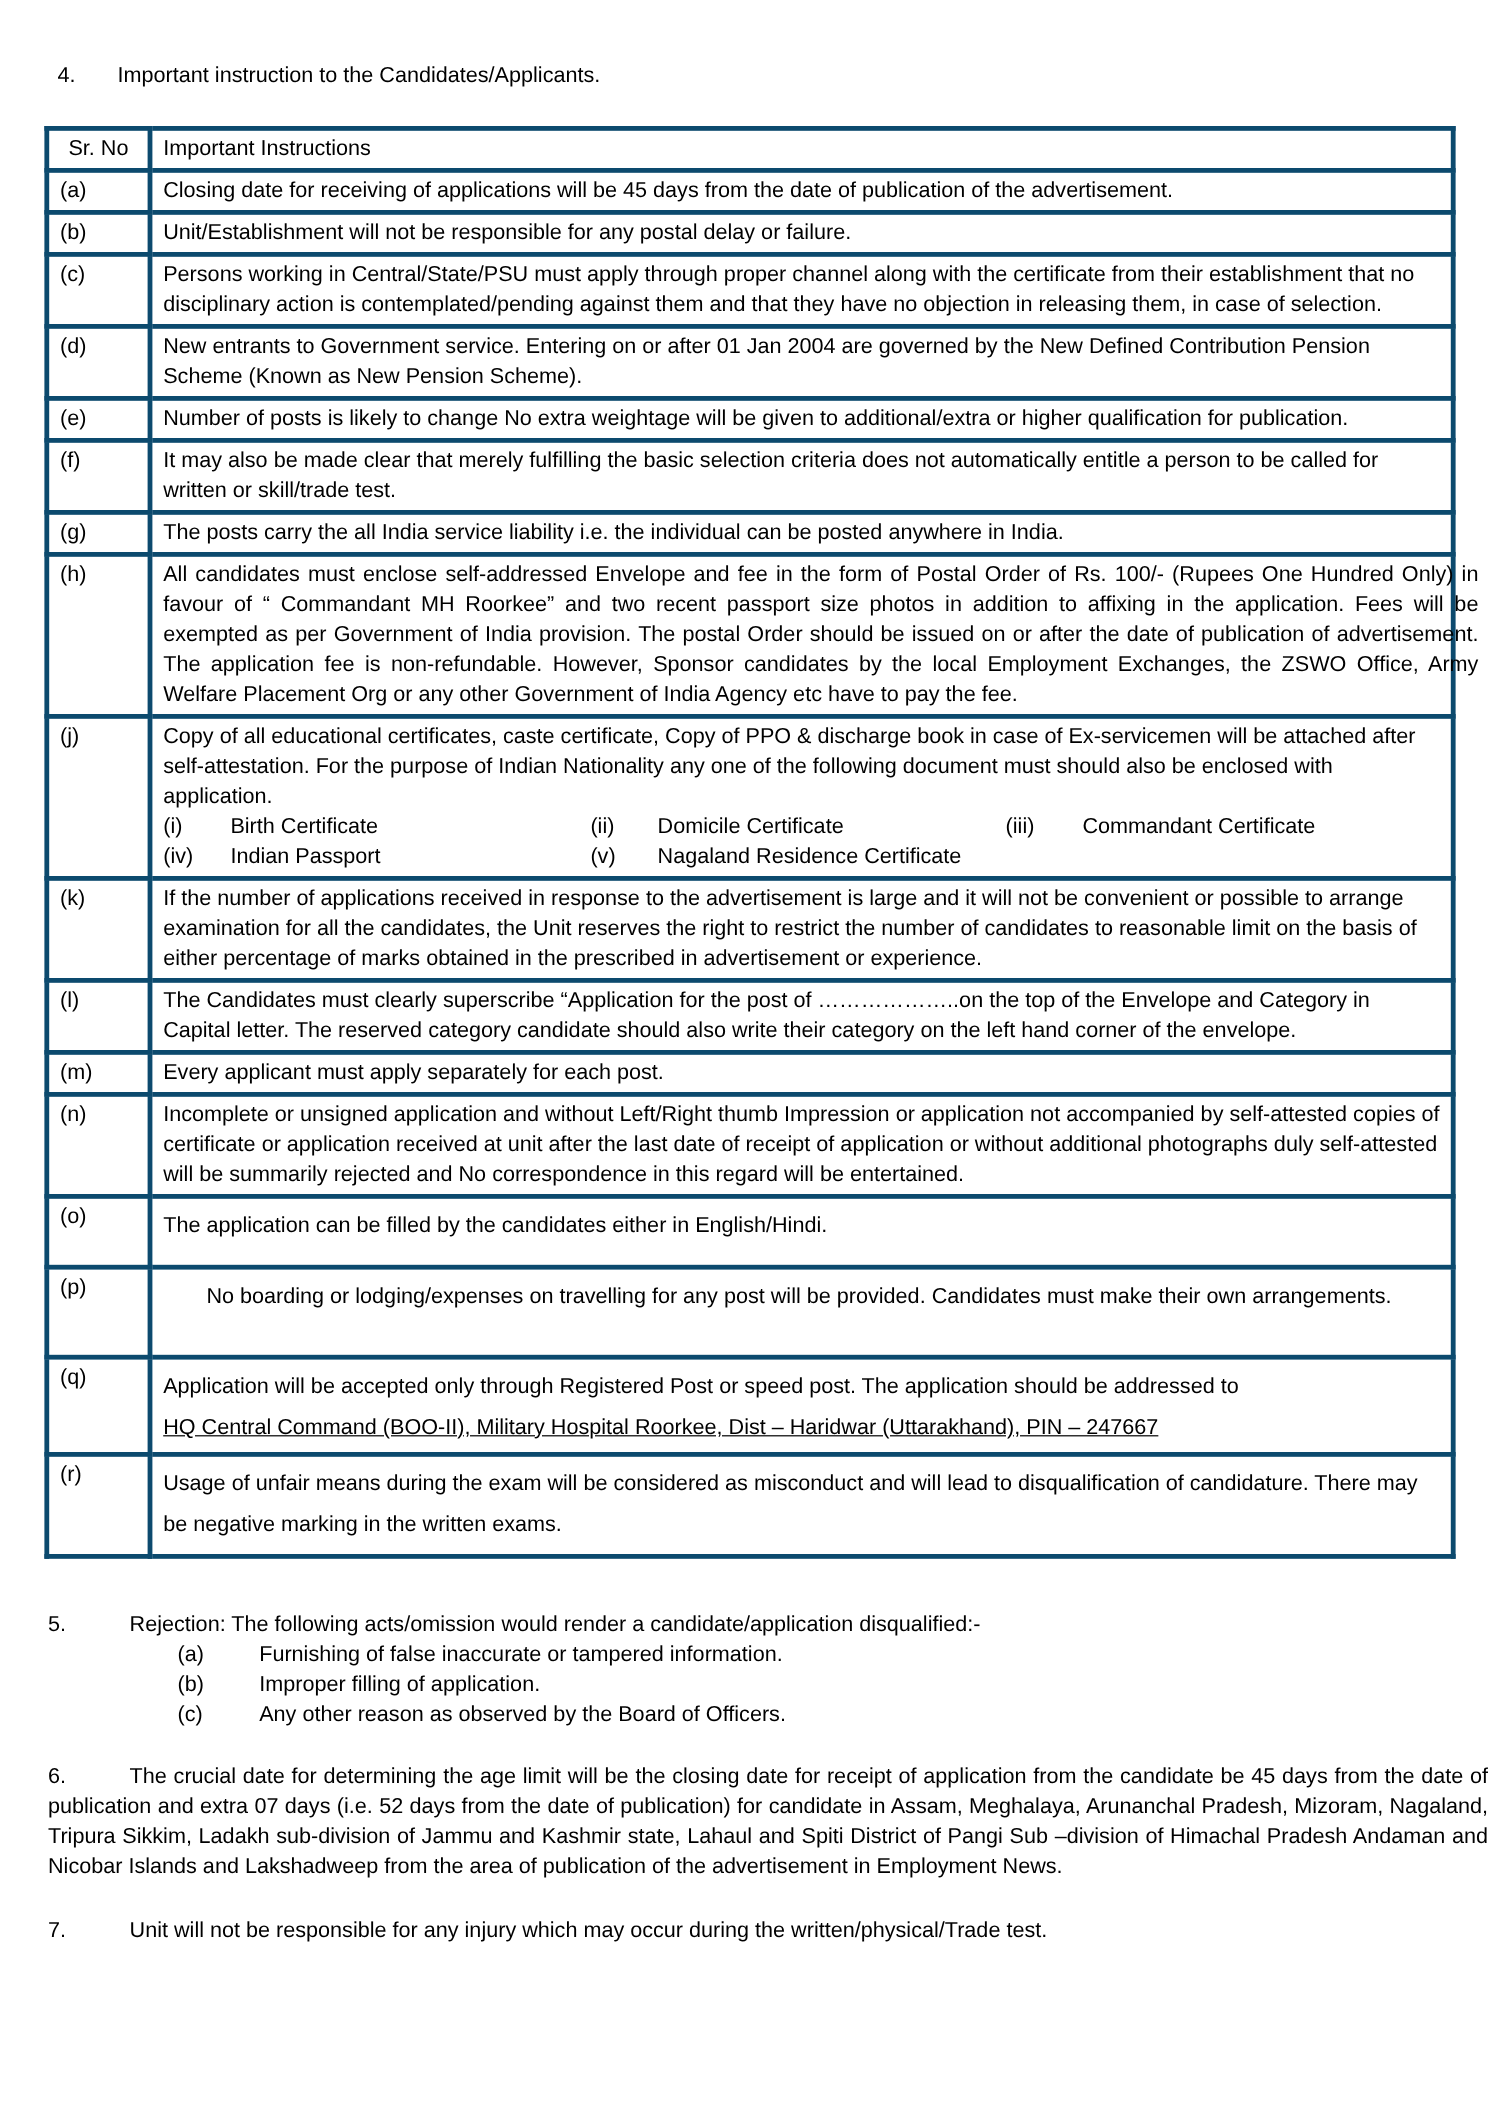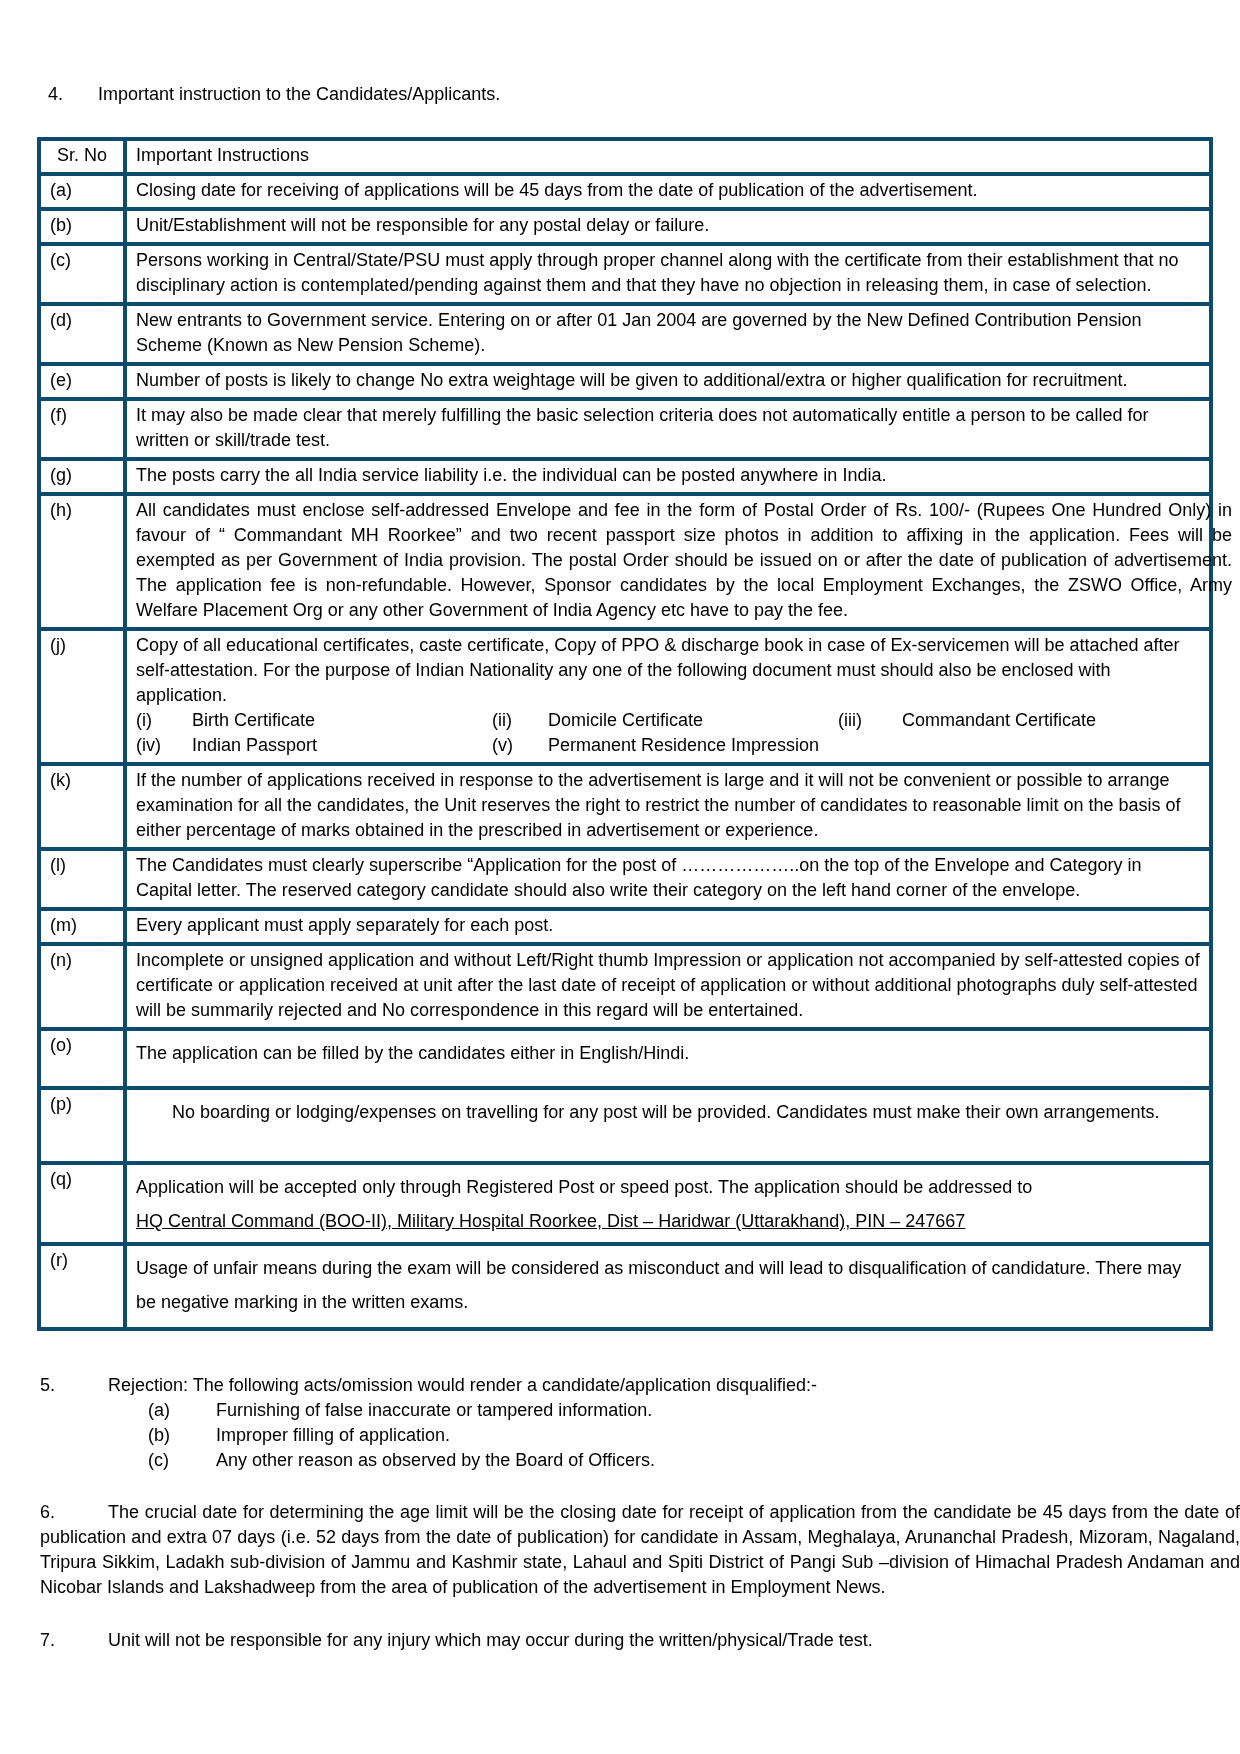--- a/index.html
+++ b/index.html
@@ -2,21 +2,21 @@
 <html><head>
 <meta charset="utf-8">
 <style>
   html,body{margin:0;padding:0;background:#ffffff;}
   body{
     width:1240px;height:1754px;
     font-family:"Liberation Sans","DejaVu Sans",sans-serif;
     color:#000;font-size:18px;line-height:25px;
     -webkit-font-smoothing:antialiased;
   }
-  .page{width:1240px;height:1754px;position:relative;box-sizing:border-box;padding-top:82px;}
+  .page{width:1240px;height:1754px;position:relative;box-sizing:border-box;padding-top:50px;}
   .content{margin-left:40px;width:1176px;}
 
   .sec-heading{margin-left:8px;margin-bottom:30px;}
   .sec-num{display:inline-block;width:50px;}
   .sec5 .sec-num,.sec6 .sec-num,.sec7 .sec-num{width:68px;}
 
   table.instr{border-collapse:collapse;width:1176px;margin-left:-3px;table-layout:fixed;}
   table.instr th,table.instr td{
     border:4px solid #0c4a6e;vertical-align:top;
     padding:2px 9px 4px 9px;box-sizing:border-box;
@@ -81,21 +81,21 @@
           </tr>
           <tr>
             <td class="sn-cell">(d)</td>
             <td class="text-cell">
               <div class="cell-inner">New entrants to Government service. Entering on or after 01 Jan 2004 are governed by the New Defined Contribution Pension Scheme (Known as New Pension Scheme).</div>
             </td>
           </tr>
           <tr>
             <td class="sn-cell">(e)</td>
             <td class="text-cell">
-              <div class="cell-inner">Number of posts is likely to change No extra weightage will be given to additional/extra or higher qualification for recruitment.</div>
+              <div class="cell-inner">Number of posts is likely to change No extra weightage will be given to additional/extra or higher qualification for publication.</div>
             </td>
           </tr>
           <tr>
             <td class="sn-cell">(f)</td>
             <td class="text-cell">
               <div class="cell-inner">It may also be made clear that merely fulfilling the basic selection criteria does not automatically entitle a person to be called for written or skill/trade test.</div>
             </td>
           </tr>
           <tr>
             <td class="sn-cell">(g)</td>
@@ -116,21 +116,21 @@
                   <span>(i)</span>
                   <span>Birth Certificate</span>
                   <span>(ii)</span>
                   <span>Domicile Certificate</span>
                   <span>(iii)</span>
                   <span>Commandant Certificate</span>
                 </div><div class="cert-line">
                   <span>(iv)</span>
                   <span>Indian Passport</span>
                   <span>(v)</span>
-                  <span>Permanent Residence Impression</span>
+                  <span>Nagaland Residence Certificate</span>
                 </div></div>
             </td>
           </tr>
           <tr>
             <td class="sn-cell">(k)</td>
             <td class="text-cell">
               <div class="cell-inner">If the number of applications received in response to the advertisement is large and it will not be convenient or possible to arrange examination for all the candidates, the Unit reserves the right to restrict the number of candidates to reasonable limit on the basis of either percentage of marks obtained in the prescribed in advertisement or experience.</div>
             </td>
           </tr>
           <tr>

